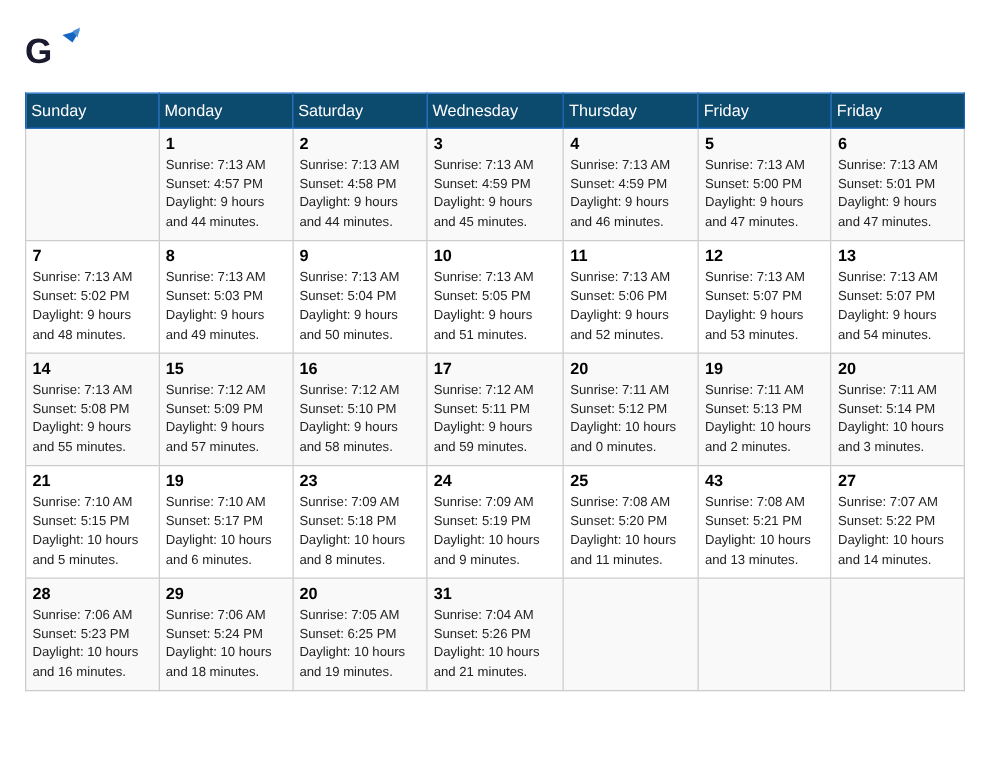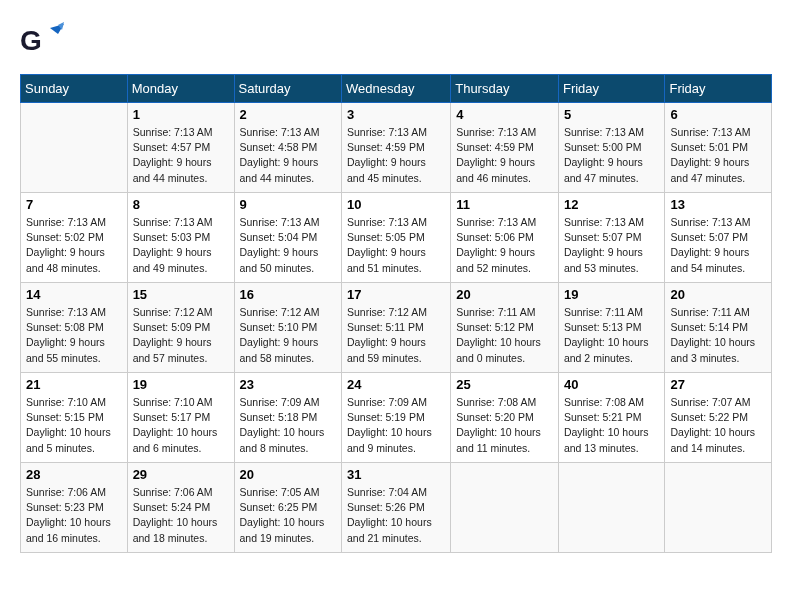--- a/index.html
+++ b/index.html
@@ -291,21 +291,21 @@
 and 9 minutes.</div>
         </td>
         <td>
           <span class="day-num">25</span>
           <div class="cell-text" style="white-space: pre-line;">Sunrise: 7:08 AM
 Sunset: 5:20 PM
 Daylight: 10 hours
 and 11 minutes.</div>
         </td>
         <td>
-          <span class="day-num">40</span>
+          <span class="day-num">43</span>
           <div class="cell-text" style="white-space: pre-line;">Sunrise: 7:08 AM
 Sunset: 5:21 PM
 Daylight: 10 hours
 and 13 minutes.</div>
         </td>
         <td>
           <span class="day-num">27</span>
           <div class="cell-text" style="white-space: pre-line;">Sunrise: 7:07 AM
 Sunset: 5:22 PM
 Daylight: 10 hours

